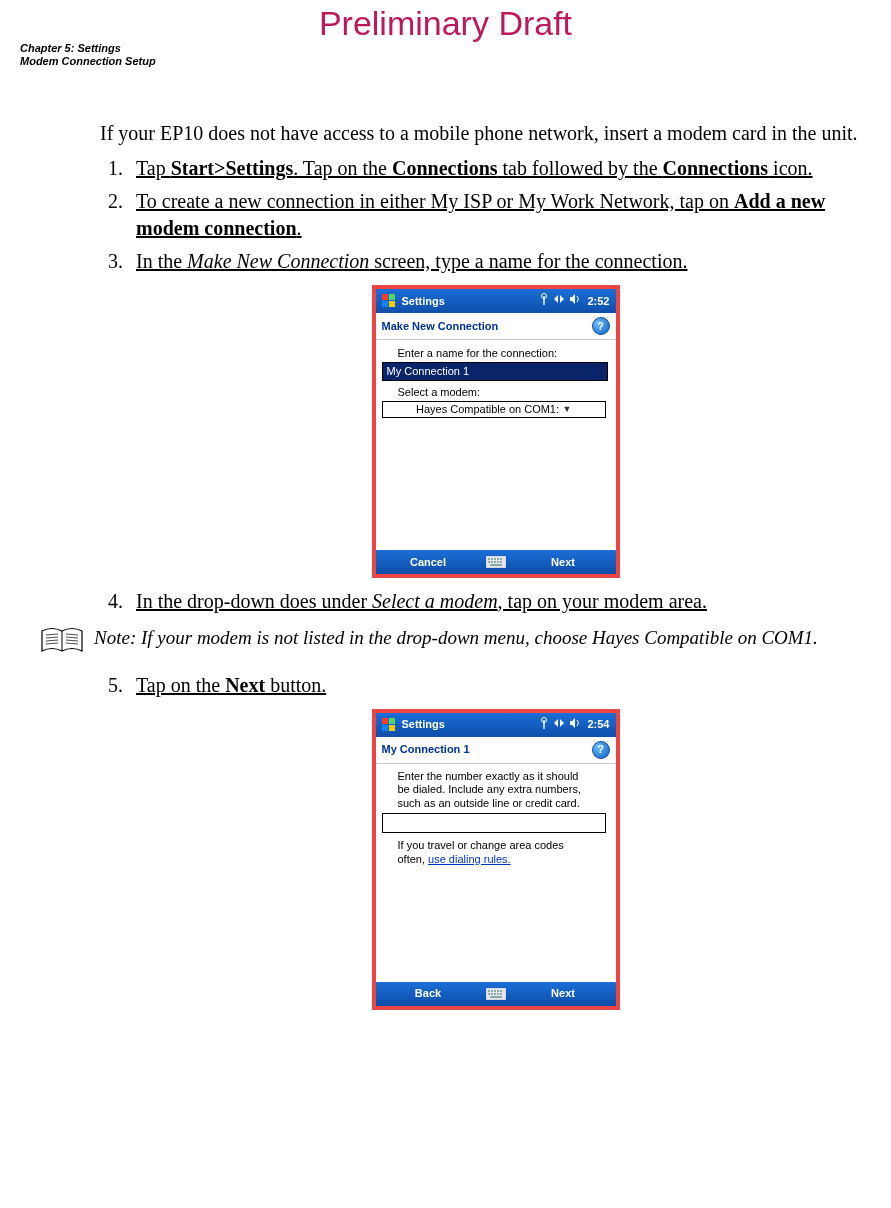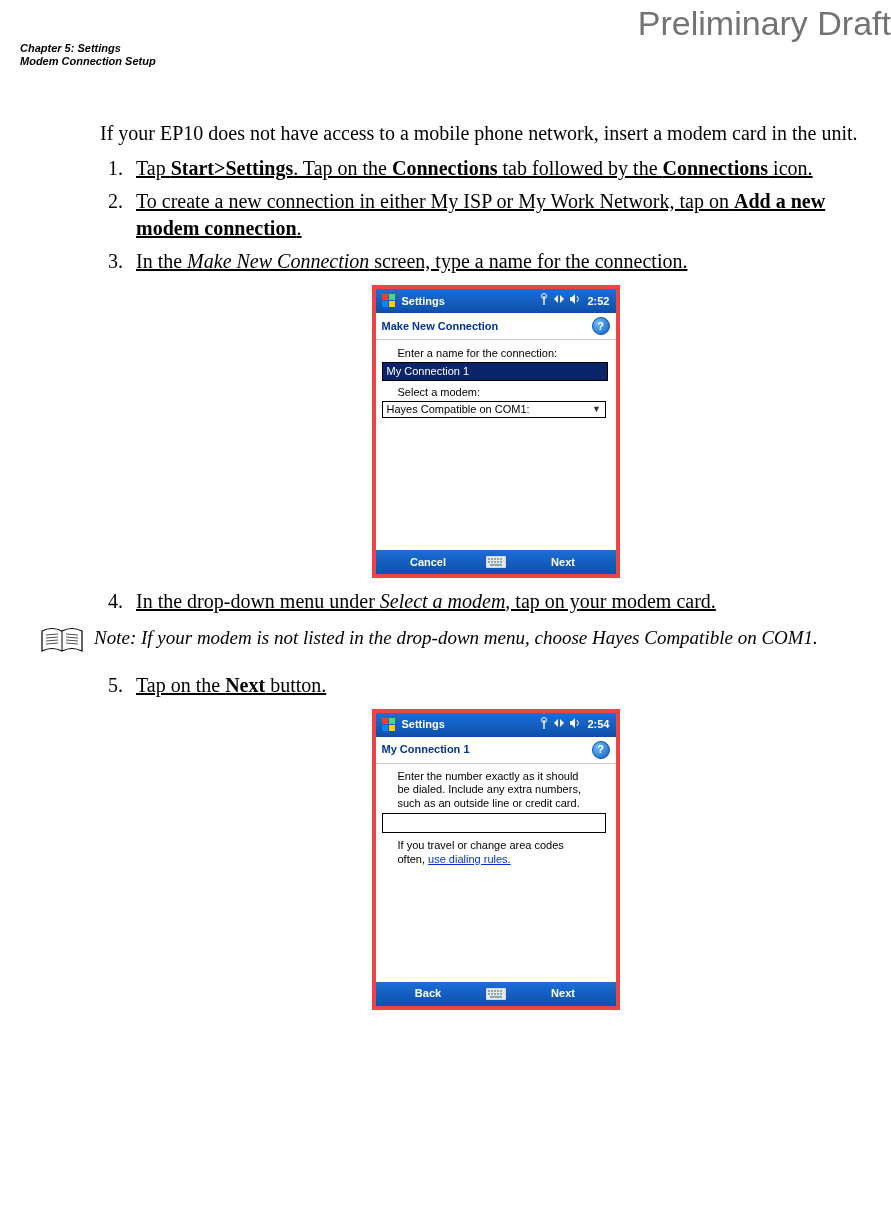--- a/index.html
+++ b/index.html
@@ -15,22 +15,22 @@
     width: 891px;
     height: 1208px;
     box-sizing: border-box;
     padding: 0 20px 0 20px;
   }
   .watermark {
     position: absolute;
     top: 4px;
     left: 0;
     right: 0;
-    text-align: right;
-    color: #737373;
+    text-align: center;
+    color: #be185d;
     font-family: Arial, Helvetica, sans-serif;
     font-size: 34px;
     font-weight: 400;
   }
   .chapter-header {
     position: absolute;
     top: 42px;
     left: 20px;
     font-family: "Comic Sans MS", "Trebuchet MS", Arial, sans-serif;
     font-style: italic;
@@ -117,21 +117,21 @@
   .dev-body.tall { min-height: 218px; }
   .dev-label { color: #000; margin: 1px 16px; }
   .dev-link { color: #0033cc; text-decoration: underline; }
   .sel-input {
     background: #0a246a; color: #fff; padding: 1px 4px;
     border: 1px solid #000; width: 216px; font-family: inherit; font-size: 11px;
     height: 15px; display:flex; align-items:center;
   }
   .dev-combo {
     border: 1px solid #000; width: 224px; height: 17px;
-    display: flex; align-items: center; justify-content: space-between;
+    display: flex; align-items: center; justify-content: center;
     padding: 0 0 0 4px; box-sizing: border-box; margin-top:1px;
   }
   .dev-combo .arrow {
     width: 16px; text-align: center; font-size: 9px; color:#333;
   }
   .dev-textinput {
     border: 1px solid #000; width: 224px; height: 20px; box-sizing: border-box;
     margin: 2px 0 6px 0;
   }
   .dev-menubar {
@@ -266,21 +266,21 @@
             </g>
               </svg>
           </div>
           <div class="mbtn">Next</div>
         </div>
       </div>
     </div>
 
     <ol class="steps" start="4">
       <li>
-        <span>In the drop-down menu under </span><span class="ital">Select a modem</span><span>, tap on your modem card.</span>
+        <span>In the drop-down does under </span><span class="ital">Select a modem</span><span>, tap on your modem area.</span>
       </li>
     </ol>
 
     <div class="note-row">
       <span class="book-icon">
         <svg viewBox="0 0 44 28">
           <path d="M2 4 Q12 -1 22 4 Q32 -1 42 4 L42 24 Q32 19 22 24 Q12 19 2 24 Z" fill="#fff" stroke="#000" stroke-width="1.2"></path>
           <path d="M22 4 L22 24" stroke="#000" stroke-width="1"></path>
           <line x1="6" y1="8" x2="18" y2="7" stroke="#000" stroke-width="0.7"></line>
           <line x1="6" y1="11" x2="18" y2="10" stroke="#000" stroke-width="0.7"></line>

